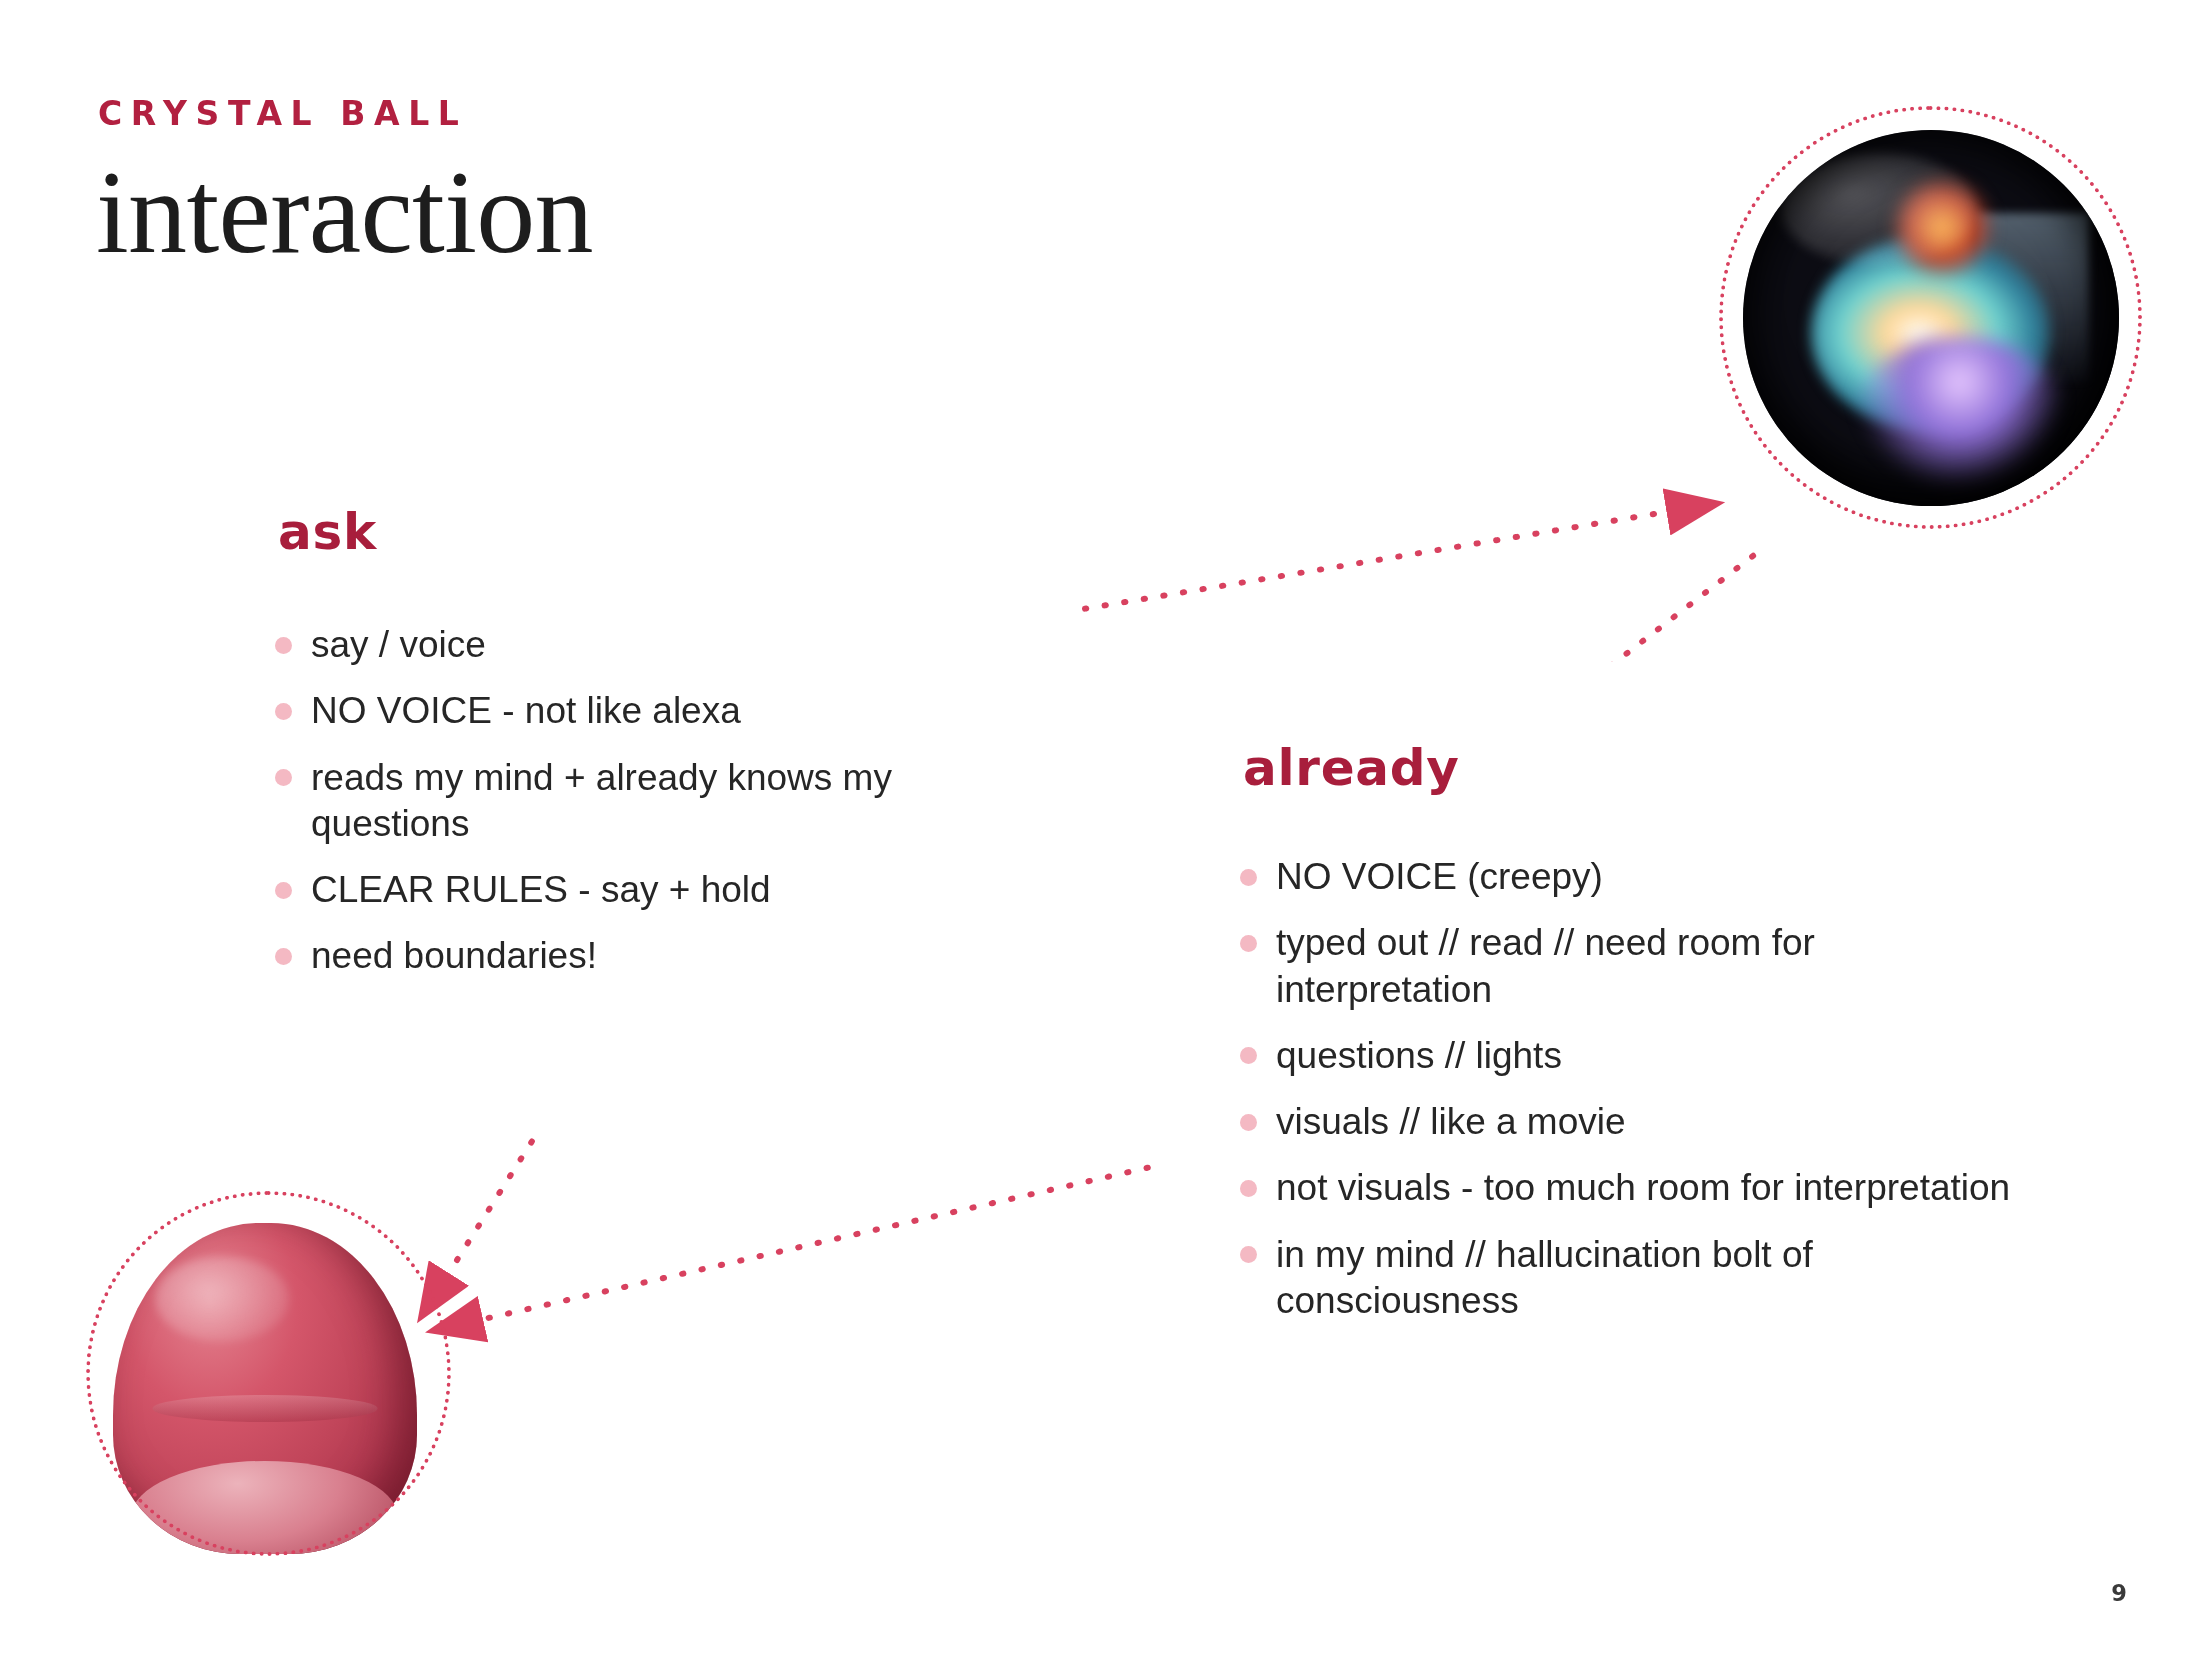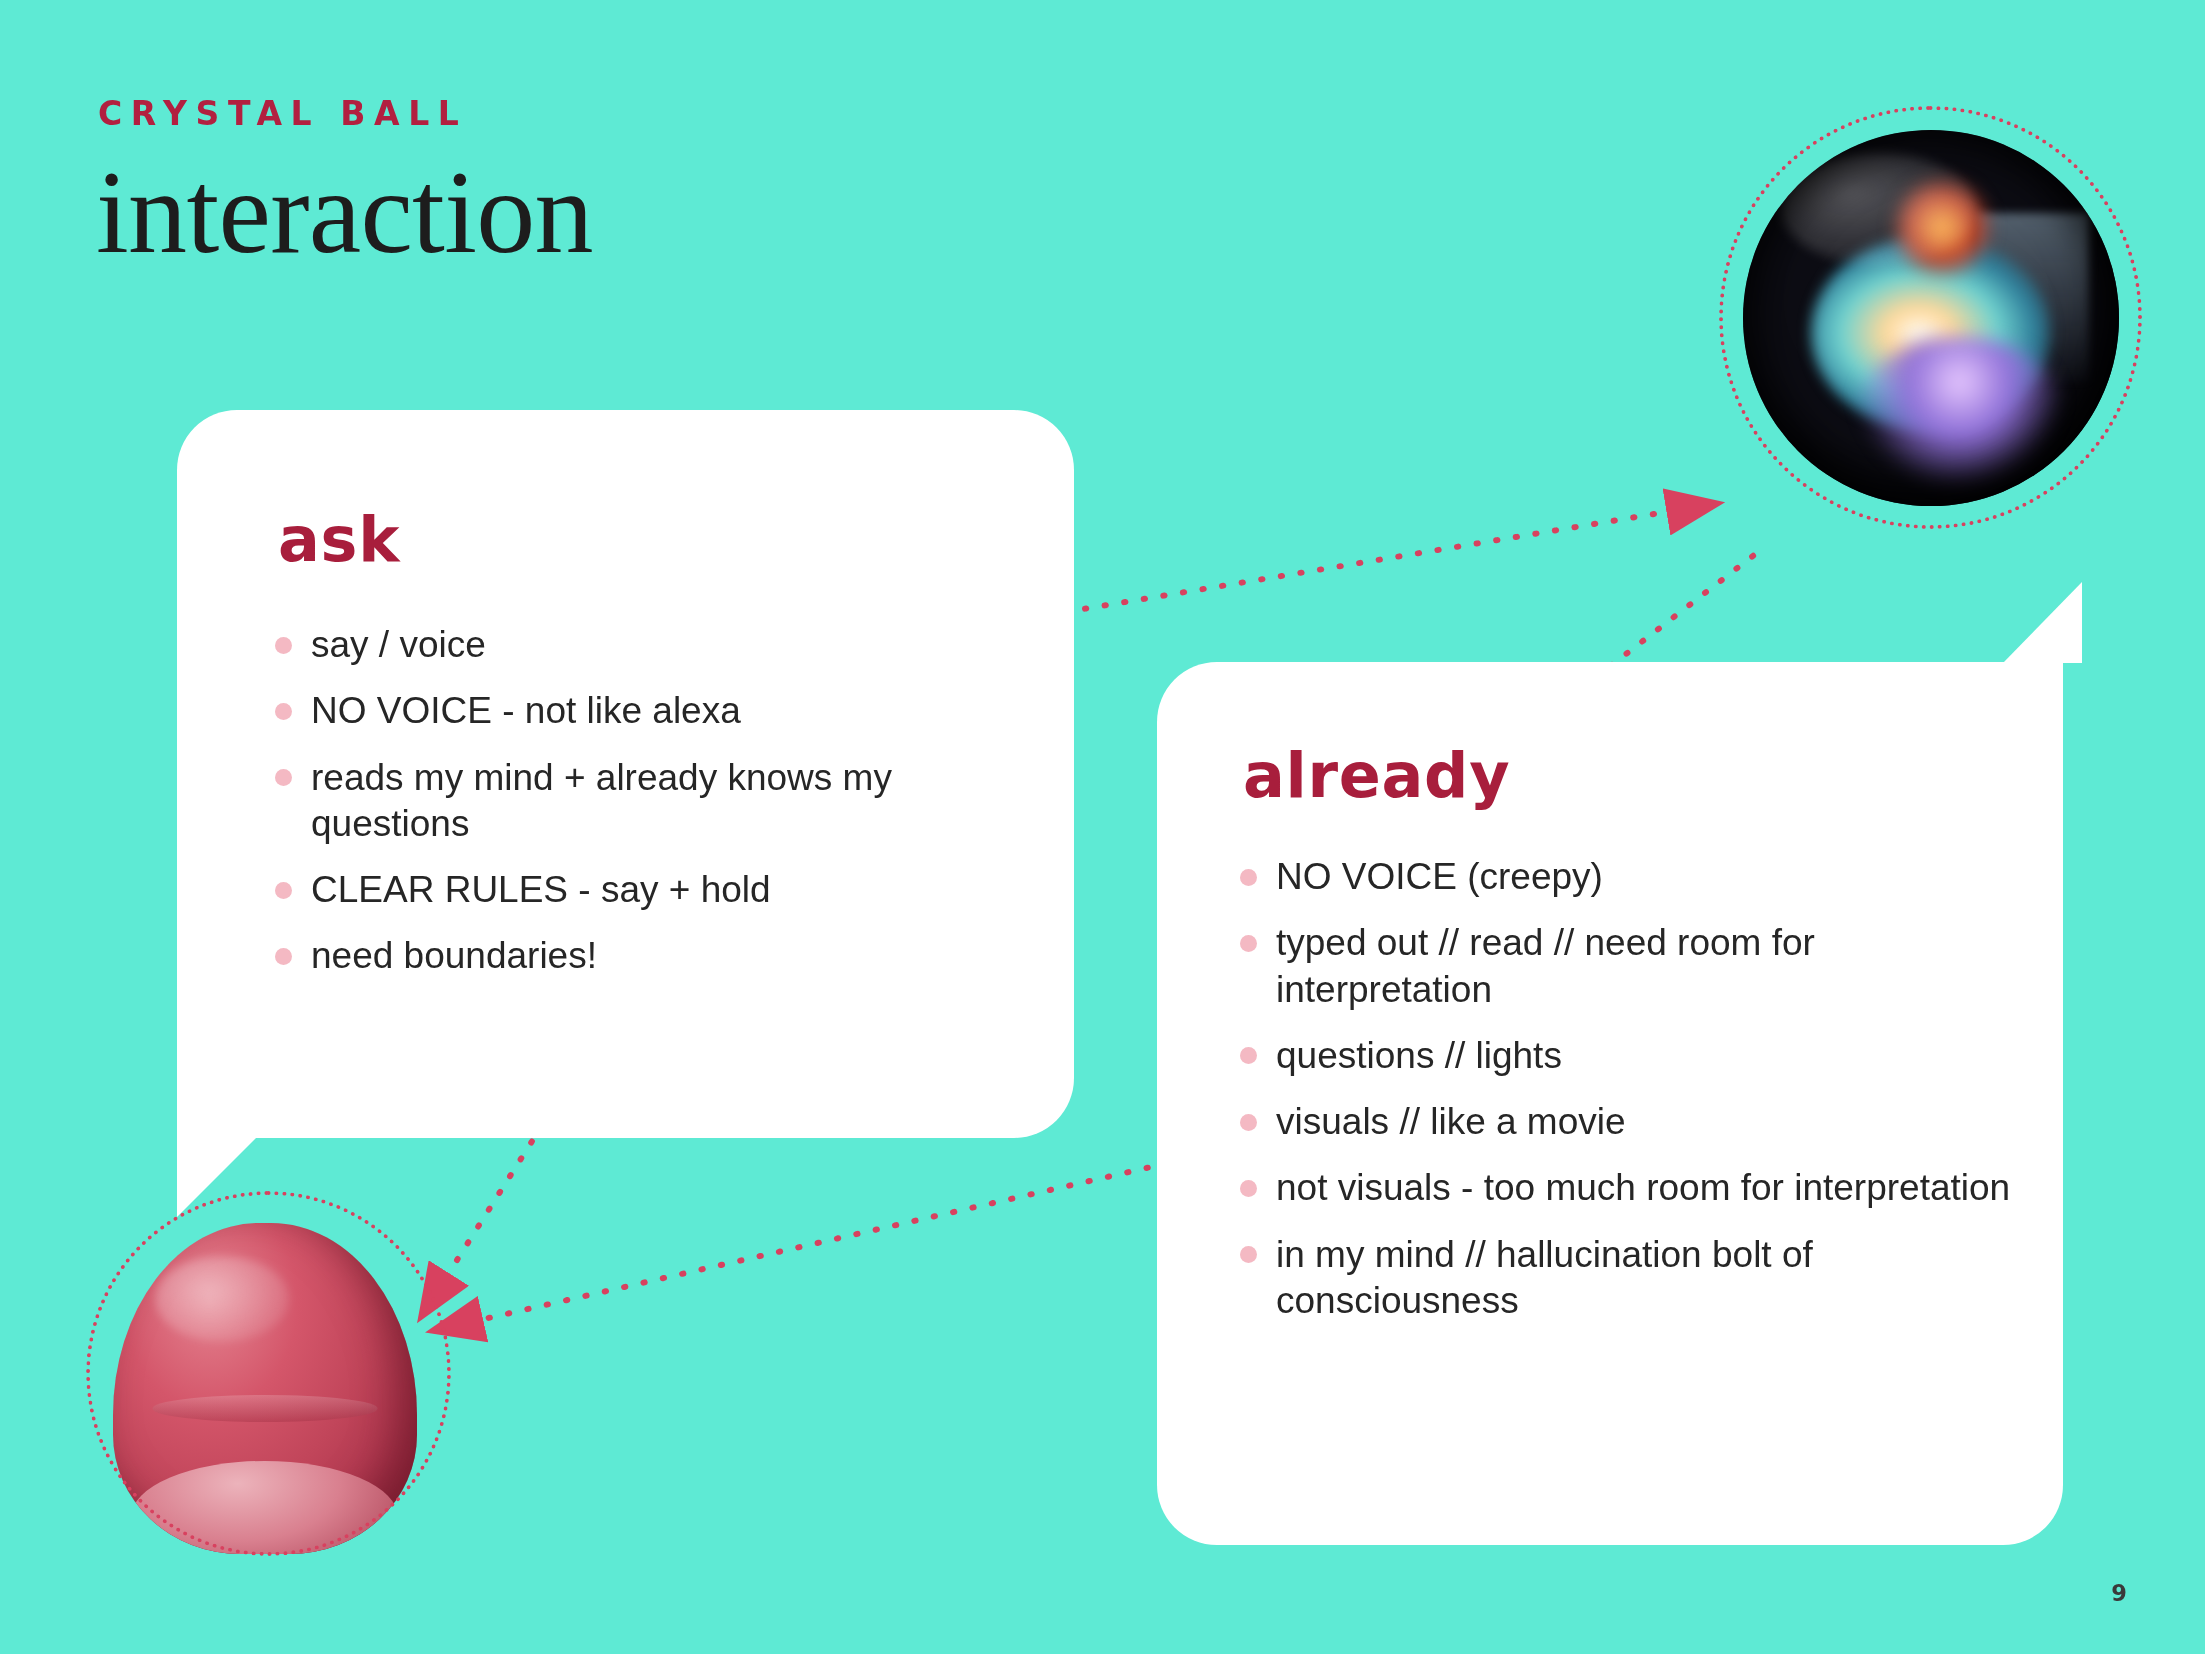--- a/index.html
+++ b/index.html
@@ -7,21 +7,21 @@
     padding: 0;
     background: #f7d4d8;
   }
   body {
     font-family: "Liberation Sans", sans-serif;
   }
   #slide {
     position: relative;
     width: 2205px;
     height: 1654px;
-    background: #5eead4;
+    background: #ffffff;
     overflow: hidden;
   }
 
   
   #eyebrow {
     position: absolute;
     left: 98px;
     top: 94px;
     font-size: 33px;
     font-weight: bold;
@@ -77,21 +77,21 @@
     left: 2003px;
     top: 582px;
     width: 79px;
     height: 81px;
     background: #ffffff;
     clip-path: polygon(100% 0, 100% 100%, 0 100%);
   }
 
   .card-heading {
     position: absolute;
-    font-size: 62px;
+    font-size: 50px;
     font-weight: bold;
     color: #a81e3c;
     font-family: "DejaVu Sans", sans-serif;
     letter-spacing: 0.7px;
   }
   #heading-ask { left: 278px; top: 503px; }
   #heading-answer { left: 1243px; top: 739px; }
 
   .bullets {
     position: absolute;

